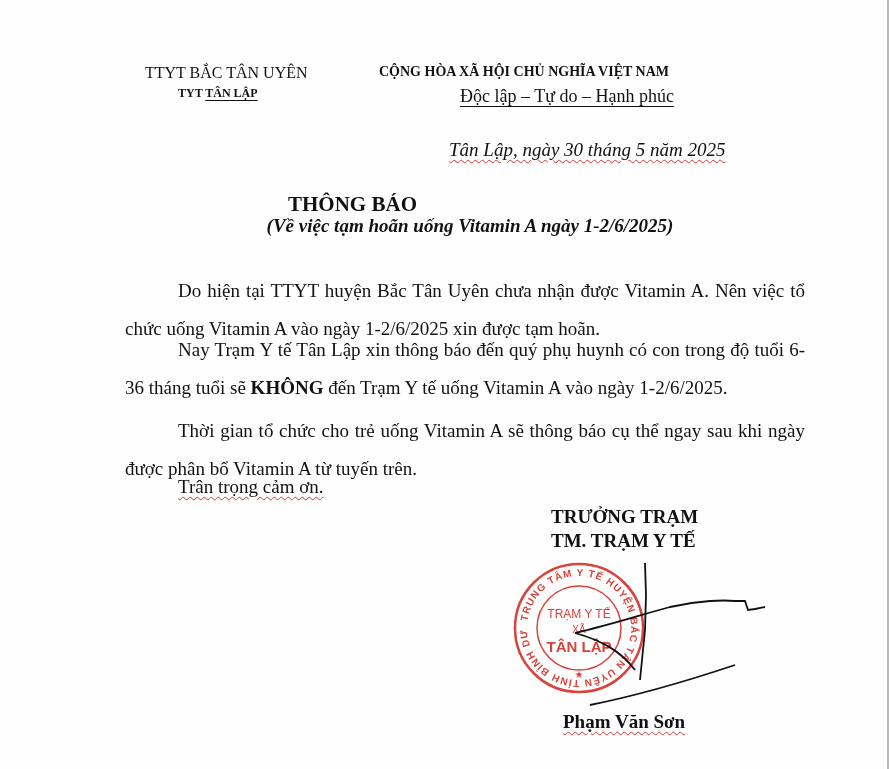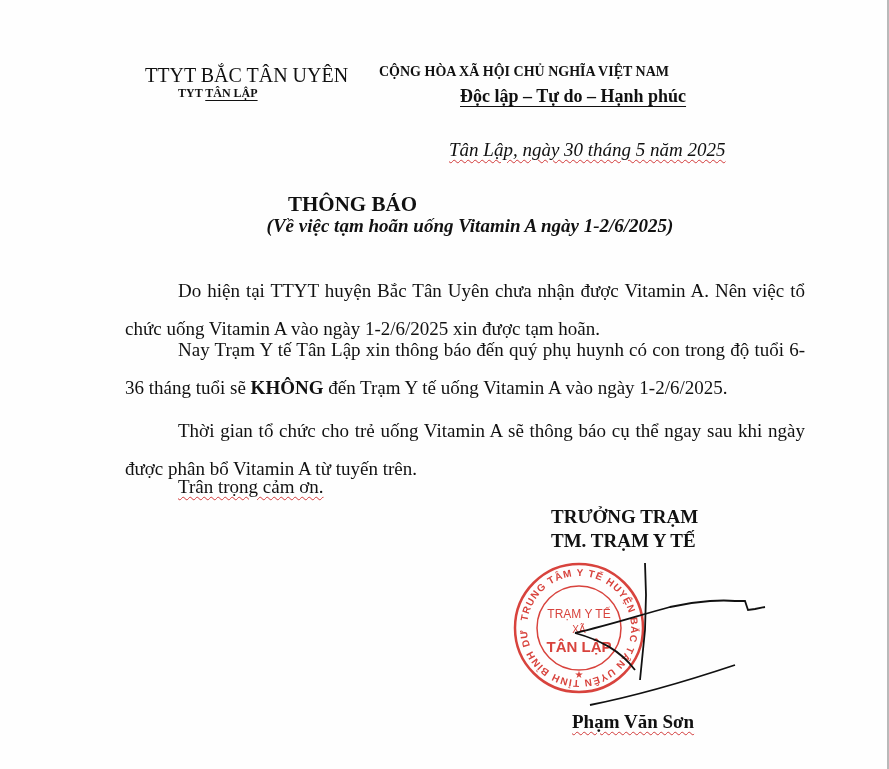--- a/index.html
+++ b/index.html
@@ -3,37 +3,37 @@
 <meta charset="utf-8">
 <style>
   html, body { margin:0; padding:0; }
   body {
     width:889px; height:769px; background:#fefefe; position:relative; overflow:hidden;
     font-family:"Liberation Serif","DejaVu Serif",serif; color:#111;
   }
   .page-edge { position:absolute; left:887px; top:0; width:2px; height:769px; background:#b9b9b9; }
   .abs { position:absolute; white-space:nowrap; }
   .sq { text-decoration: underline wavy #d23a3a; text-decoration-thickness:1px; text-underline-offset:3px; }
-  .hdr-left-1 { left:145px; top:64px; font-size:20px; }
+  .hdr-left-1 { left:145px; top:64px; font-size:16px; }
   .hdr-left-2 { left:178px; top:86px; font-size:12px; font-weight:bold; }
   .hdr-left-2 .ul { text-decoration: underline; text-decoration-color:#111; text-underline-offset:3px; }
   .hdr-right-1 { left:379px; top:64px; font-size:14px; font-weight:bold; }
-  .hdr-right-2 { left:460px; top:86px; font-size:18px; font-weight:bold; }
+  .hdr-right-2 { left:460px; top:86px; font-size:18px; font-weight:normal; }
   .hdr-right-2 .ul { text-decoration: underline; text-underline-offset:4px; }
   .date { left:429px; top:139px; font-size:19px; font-style:italic;margin-left:20px; }
   .title { left:0; width:705px; text-align:center; top:192px; font-size:21px; font-weight:bold; }
   .subtitle { left:0; width:940px; text-align:center; top:215px; font-size:19px; font-weight:bold; font-style:italic; }
   .para { position:absolute; left:125px; width:680px; font-size:19px; line-height:38px; text-align:justify; }
   .para .indent { display:inline-block; width:53px; }
   .p1 { top:272px; }
   .p2 { top:331px; }
   .p3 { top:412px; }
   .p4 { top:468px; }
   .sig-title { left:551px; top:505px; font-size:19px; font-weight:bold; line-height:24px; }
-  .signer { left:563px; top:711px; font-size:19px; font-weight:bold;margin-left:9px; }
+  .signer { left:563px; top:711px; font-size:19px; font-weight:bold; }
   .stamp { position:absolute; left:511px; top:560px; width:136px; height:136px; }
 </style>
 </head>
 <body>
 
 <div class="page-edge"></div>
 
 <div class="abs hdr-left-1">TTYT BẮC TÂN UYÊN</div>
 <div class="abs hdr-left-2"><span>TYT </span><span class="ul">TÂN LẬP</span></div>
 

